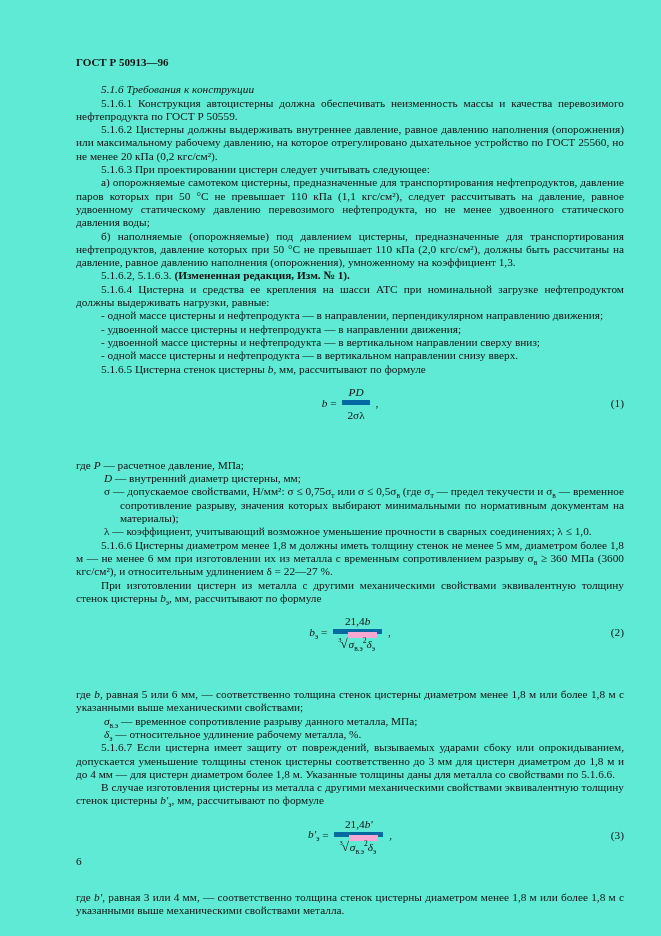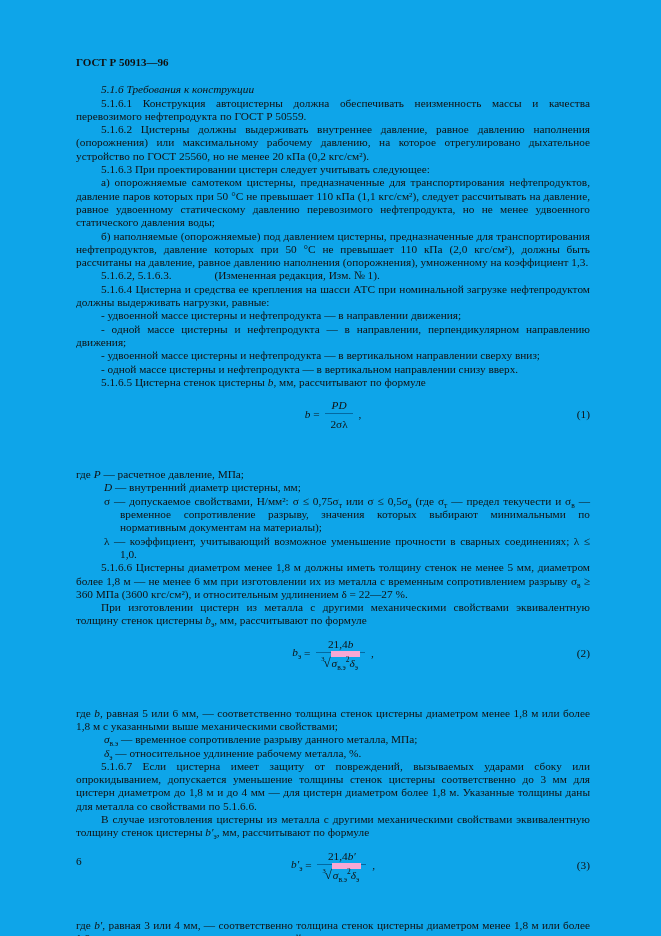--- a/index.html
+++ b/index.html
@@ -1,33 +1,33 @@
 <!DOCTYPE html>
 <html><head>
 <meta charset="utf-8">
 <style>
   html, body { margin:0; padding:0; background:#ffffff; }
   .page {
-    position:relative; width:661px; height:936px; background:#0ea5e9;
+    position:relative; width:661px; height:936px; background:#5eead4;
     font-family:"Liberation Serif","DejaVu Serif",serif;
     font-size:11.3px; line-height:13.3px; color:#111;
-    box-sizing:border-box; padding:56px 71px 0 76px; overflow:hidden;
+    box-sizing:border-box; padding:56px 37px 0 76px; overflow:hidden;
   }
   .doc-header { font-weight:bold; font-size:11px; margin-bottom:14px; }
   .content p { margin:0; text-align:justify; }
   p.indent { text-indent:25px; }
   p.flush { text-indent:0;margin-top:36px; }
   .section-title { font-style:italic; text-indent:25px; }
-  .bold { font-weight:normal;margin-left:40px; }
+  .bold { font-weight:bold; }
   .v { font-style:italic; }
   .formula-row { position:relative; margin:9px 0; text-align:center; }
   .formula { display:inline-block; white-space:nowrap; vertical-align:middle; }
   .eq-label { position:absolute; right:0; top:50%; transform:translateY(-50%); }
   .frac { display:inline-block; vertical-align:middle; text-align:center; margin:0 3px; }
-  .fnum { display:block; border-bottom:1px solid #0369a1; padding:0 5px 1px; line-height:14px; }
+  .fnum { display:block; border-bottom:5px solid #0369a1; padding:0 5px 1px; line-height:14px; }
   .fden { display:block; padding:2px 5px 0; line-height:16px; }
   sub { font-size:7.5px; line-height:0; }
   sup { font-size:7.5px; line-height:0; }
   .root-idx { font-size:6.5px; vertical-align:6px; margin-right:-1px; }
   .root-sign { font-size:13px; }
   .rad { border-top:6px solid #f9a8d4; padding:0 2px 0 1px; }
   .where-item { padding-left:44px; text-indent:-16px; }
   .page-number { position:absolute; left:76px; top:855px; }
 </style>
 </head>
@@ -38,22 +38,22 @@
 
   <div class="content">
     <p class="section-title">5.1.6 Требования к конструкции</p>
     <p class="indent">5.1.6.1 Конструкция автоцистерны должна обеспечивать неизменность массы и качества перевозимого нефтепродукта по ГОСТ Р 50559.</p>
     <p class="indent">5.1.6.2 Цистерны должны выдерживать внутреннее давление, равное давлению наполнения (опорожнения) или максимальному рабочему давлению, на которое отрегулировано дыхательное устройство по ГОСТ 25560, но не менее 20 кПа (0,2 кгс/см²).</p>
     <p class="indent">5.1.6.3 При проектировании цистерн следует учитывать следующее:</p>
     <p class="indent">а) опорожняемые самотеком цистерны, предназначенные для транспортирования нефтепродуктов, давление паров которых при 50 °С не превышает 110 кПа (1,1 кгс/см²), следует рассчитывать на давление, равное удвоенному статическому давлению перевозимого нефтепродукта, но не менее удвоенного статического давления воды;</p>
     <p class="indent">б) наполняемые (опорожняемые) под давлением цистерны, предназначенные для транспортирования нефтепродуктов, давление которых при 50 °С не превышает 110 кПа (2,0 кгс/см²), должны быть рассчитаны на давление, равное давлению наполнения (опорожнения), умноженному на коэффициент 1,3.</p>
     <p class="indent"><span>5.1.6.2, 5.1.6.3. </span><span class="bold">(Измененная редакция, Изм. № 1).</span></p>
     <p class="indent">5.1.6.4 Цистерна и средства ее крепления на шасси АТС при номинальной загрузке нефтепродуктом должны выдерживать нагрузки, равные:</p>
+    <p class="indent">- одной массе цистерны и нефтепродукта — в направлении, перпендикулярном направлению движения;</p>
     <p class="indent">- удвоенной массе цистерны и нефтепродукта — в направлении движения;</p>
-    <p class="indent">- одной массе цистерны и нефтепродукта — в направлении, перпендикулярном направлению движения;</p>
     <p class="indent">- удвоенной массе цистерны и нефтепродукта — в вертикальном направлении сверху вниз;</p>
     <p class="indent">- одной массе цистерны и нефтепродукта — в вертикальном направлении снизу вверх.</p>
     <p class="indent"><span>5.1.6.5 Цистерна стенок цистерны </span><i class="v">b</i><span>, мм, рассчитывают по формуле</span></p>
 
     <div class="formula-row">
       <span class="formula">
         <i class="v">b</i>
         <span>=</span>
         <span class="frac"><span class="fnum"><i class="v">PD</i></span><span class="fden">2σλ</span></span>
         <span>,</span>

